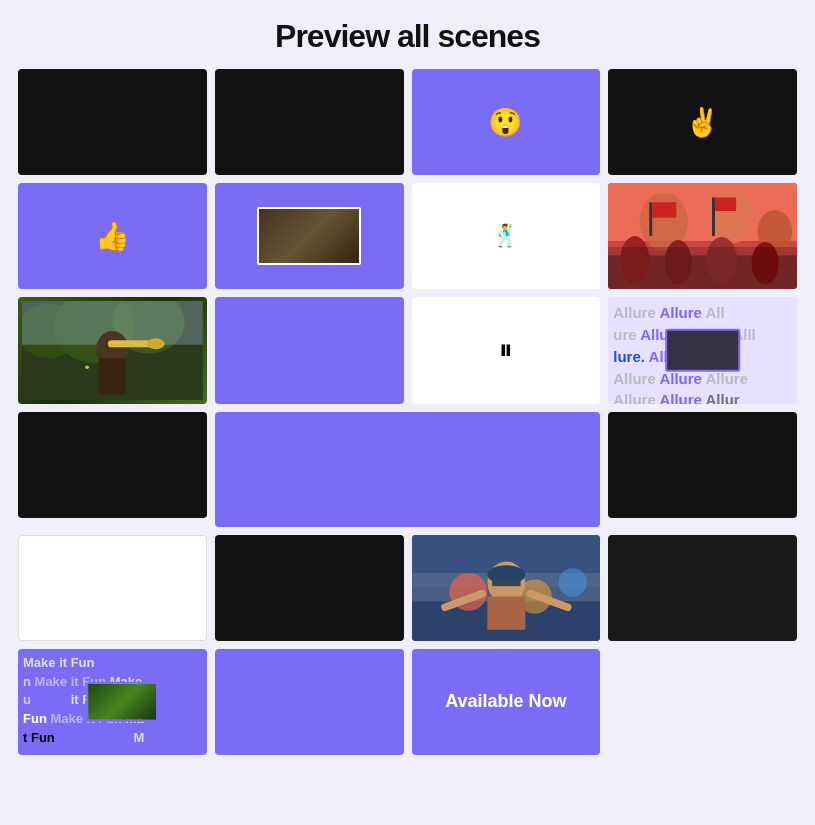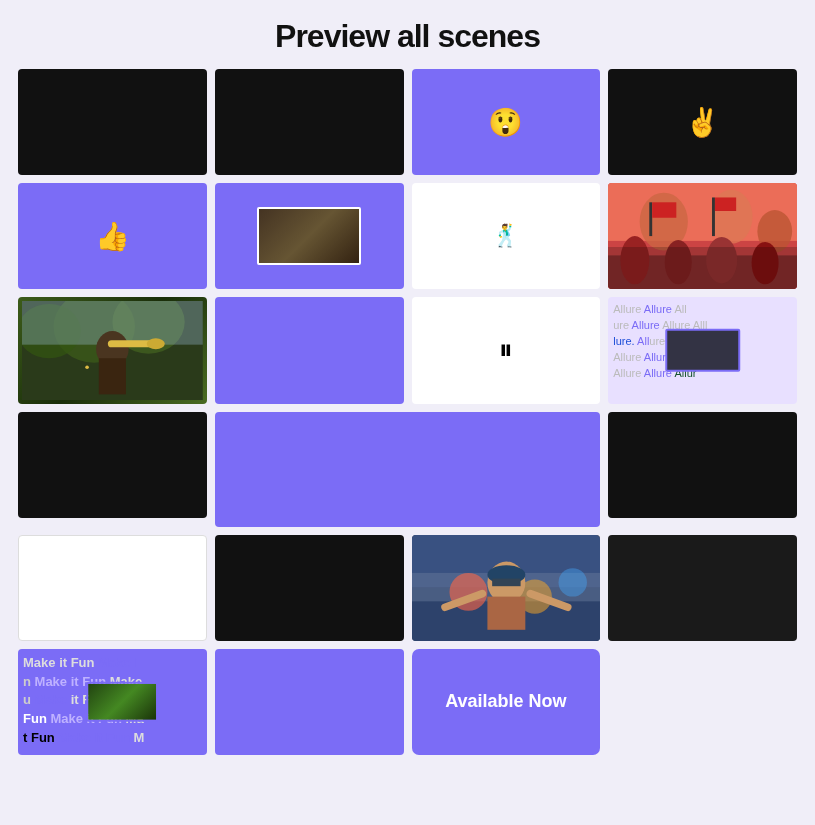--- a/index.html
+++ b/index.html
@@ -47,22 +47,22 @@
     .cell-dark { background: #1a1a1a; }
 
     .cell-emoji {
       font-size: 28px;
       user-select: none;
     }
 
     
     .allure-cell {
       background: #e8e0ff;
-      font-size: 11px;
-      font-weight: normal;
+      font-size: 15px;
+      font-weight: bold;
       color: #888;
       overflow: hidden;
       line-height: 1.4;
       word-break: break-all;
     }
     .allure-cell span.purple-text { color: #7B6CF6; }
 
     
     .makefun-cell {
       background: #7B6CF6;
@@ -163,21 +163,20 @@
       width: 100%;
       height: 100%;
       background: linear-gradient(135deg, #224411 0%, #448822 50%, #1a3309 100%);
     }
 
     
     .available-now-cell {
       background: #7B6CF6;
       display: flex;
       align-items: center;
-      border-radius: 7px;
     }
     .available-now-text {
       color: #fff;
       font-size: 18px;
       font-weight: bold;
       text-align: center;
     }
 
     
     .user-cell {
@@ -295,21 +294,21 @@
     <div class="cell cell-purple"></div>
     <div class="cell cell-white">
       <span class="cell-emoji">⏸</span>
     </div>
     <div class="cell allure-cell" style="position:relative;">
       <div style="position:absolute;inset:0;padding:5px;overflow:hidden;line-height:1.45;">
         <span class="white-text" style="color:#bbb;">Allure </span><span class="purple-text">Allure</span><span style="color:#bbb;"> All</span><br>
         <span style="color:#bbb;">ure </span><span class="purple-text">Allure</span><span style="color:#bbb;"> Allure Alll</span><br>
         <span style="color:#1d4ed8;">lure. </span><span class="purple-text">All</span><span style="color:#bbb;">ure </span><span class="purple-text">A</span><br>
         <span style="color:#bbb;">Allure </span><span class="purple-text">Allure</span><span style="color:#bbb;"> Allure</span><br>
-        <span style="color:#bbb;">Allure </span><span class="purple-text">Allure</span><span style="color:#14532d;text-align:right;"> Allur</span>
+        <span style="color:#bbb;">Allure </span><span class="purple-text">Allure</span><span style="color:#737373;text-align:right;"> Allur</span>
       </div>
       <div class="allure-mini-thumb" style="background:#334;"></div>
     </div>
 
     <div class="cell cell-black"></div>
     <div class="cell cell-purple" style="grid-column: span 2; aspect-ratio: unset; height: 115px;"></div>
     <div class="cell cell-black"></div>
 
     <div class="cell cell-white cell-border"></div>
     <div class="cell cell-black"></div>

